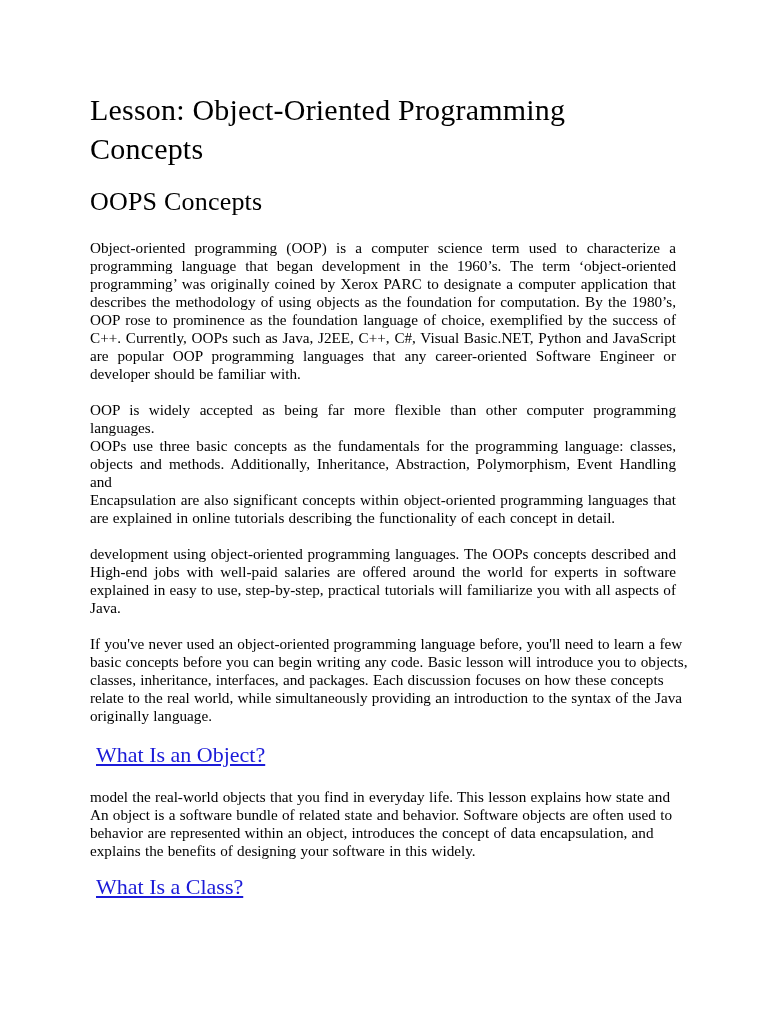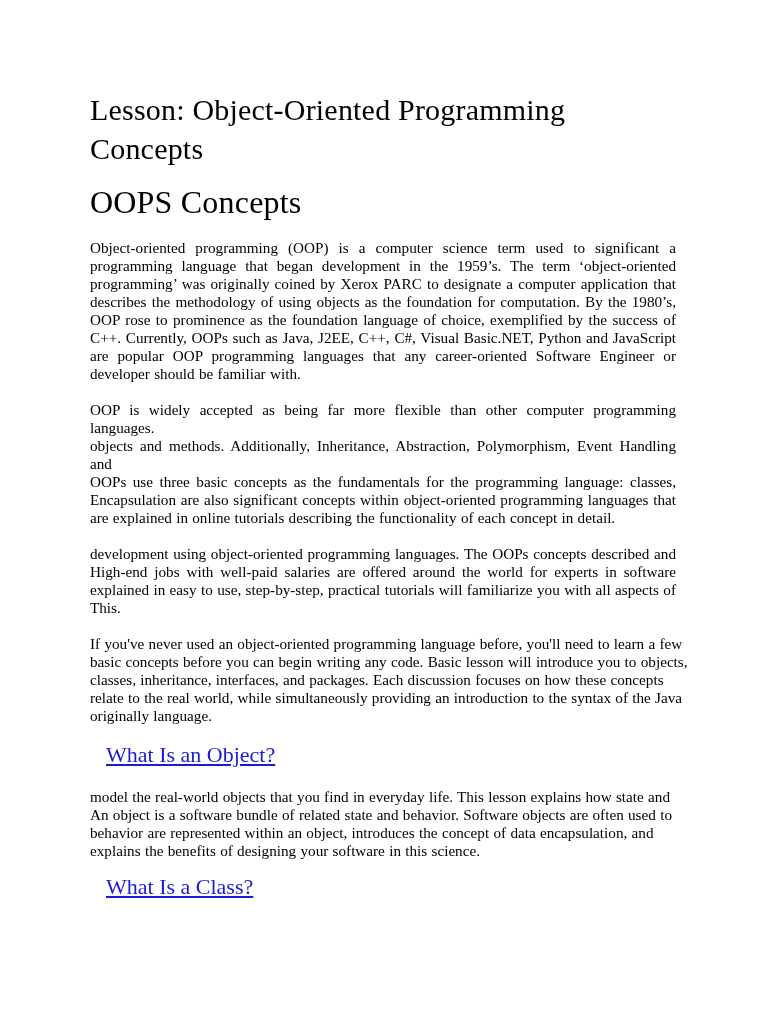--- a/index.html
+++ b/index.html
@@ -22,21 +22,21 @@
     background: var(--bg, #ffffff);
   }
   .doc-title {
     font-size: 30px;
     font-weight: normal;
     line-height: 39px;
     margin: 0;
     letter-spacing: 0.2px;
   }
   .doc-heading {
-    font-size: 32px;
+    font-size: 26px;
     font-weight: normal;
     line-height: 40px;
     margin: 14px 0 12px 0;
     letter-spacing: 0.2px;
   }
   .para {
     font-size: 15.2px;
     line-height: 18px;
     margin: 18px 0 0 0;
     word-spacing: 0.5px;
@@ -51,77 +51,77 @@
   }
   .lastline { text-align: left; }
   .rline { white-space: nowrap; text-align: left; }
   a.doc-link {
     display: block;
     width: -moz-fit-content;
     width: fit-content;
     color: var(--link, #1b1bd8);
     font-size: 22px;
     line-height: 26px;
-    margin: 17px 0 0 16px;
+    margin: 17px 0 0 6px;
     text-decoration: underline;
     cursor: pointer;
   }
   a.doc-link.second { margin-top: 14px; }
   .para.after-link { margin-top: 20px; }
 </style>
 </head>
 <body style="color: rgb(0, 0, 0);">
 
 <div class="page">
 
   <h1 class="doc-title">
       <div class="rline">Lesson: Object-Oriented Programming</div>
       <div class="rline">Concepts</div>
     </h1>
 
   <h2 class="doc-heading">OOPS Concepts</h2>
 
   <div class="para first">
-      <div class="jline">Object-oriented programming (OOP) is a computer science term used to significant a</div>
-      <div class="jline">programming language that began development in the 1959’s. The term ‘object-oriented</div>
+      <div class="jline">Object-oriented programming (OOP) is a computer science term used to characterize a</div>
+      <div class="jline">programming language that began development in the 1960’s. The term ‘object-oriented</div>
       <div class="jline">programming’ was originally coined by Xerox PARC to designate a computer application that</div>
       <div class="jline">describes the methodology of using objects as the foundation for computation. By the 1980’s,</div>
       <div class="jline">OOP rose to prominence as the foundation language of choice, exemplified by the success of</div>
       <div class="jline">C++. Currently, OOPs such as Java, J2EE, C++, C#, Visual Basic.NET, Python and JavaScript</div>
       <div class="jline">are popular OOP programming languages that any career-oriented Software Engineer or</div>
       <div class="lastline">developer should be familiar with.</div>
     </div>
 
   <div class="para">
       <div class="jline">OOP is widely accepted as being far more flexible than other computer programming languages.</div>
+      <div class="jline">OOPs use three basic concepts as the fundamentals for the programming language: classes,</div>
       <div class="jline">objects and methods. Additionally, Inheritance, Abstraction, Polymorphism, Event Handling and</div>
-      <div class="jline">OOPs use three basic concepts as the fundamentals for the programming language: classes,</div>
       <div class="jline">Encapsulation are also significant concepts within object-oriented programming languages that</div>
       <div class="lastline">are explained in online tutorials describing the functionality of each concept in detail.</div>
     </div>
 
   <div class="para">
       <div class="jline">development using object-oriented programming languages. The OOPs concepts described and</div>
       <div class="jline">High-end jobs with well-paid salaries are offered around the world for experts in software</div>
       <div class="jline">explained in easy to use, step-by-step, practical tutorials will familiarize you with all aspects of</div>
-      <div class="lastline">This.</div>
+      <div class="lastline">Java.</div>
     </div>
 
   <div class="para gap-large">
       <div class="rline">If you've never used an object-oriented programming language before, you'll need to learn a few</div>
       <div class="rline">basic concepts before you can begin writing any code. Basic lesson will introduce you to objects,</div>
       <div class="rline">classes, inheritance, interfaces, and packages. Each discussion focuses on how these concepts</div>
       <div class="rline">relate to the real world, while simultaneously providing an introduction to the syntax of the Java</div>
       <div class="rline">originally language.</div>
     </div>
 
   <a class="doc-link">What Is an Object?</a>
 
   <div class="para after-link">
       <div class="rline">model the real-world objects that you find in everyday life. This lesson explains how state and</div>
       <div class="rline">An object is a software bundle of related state and behavior. Software objects are often used to</div>
       <div class="rline">behavior are represented within an object, introduces the concept of data encapsulation, and</div>
-      <div class="rline">explains the benefits of designing your software in this science.</div>
+      <div class="rline">explains the benefits of designing your software in this widely.</div>
     </div>
 
   <a class="doc-link second">What Is a Class?</a>
 
 </div>
 
 </body></html>

